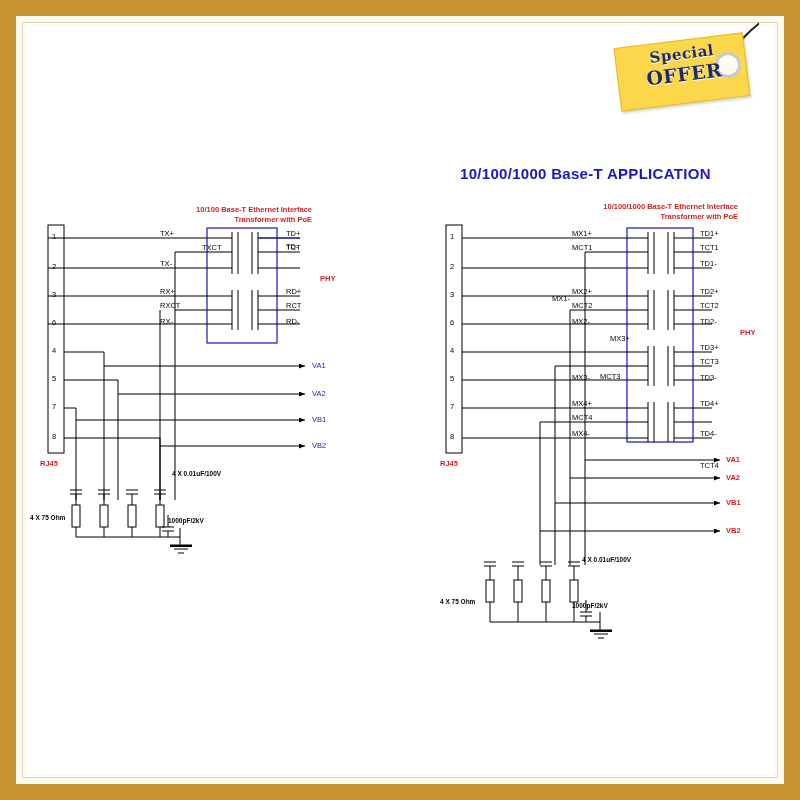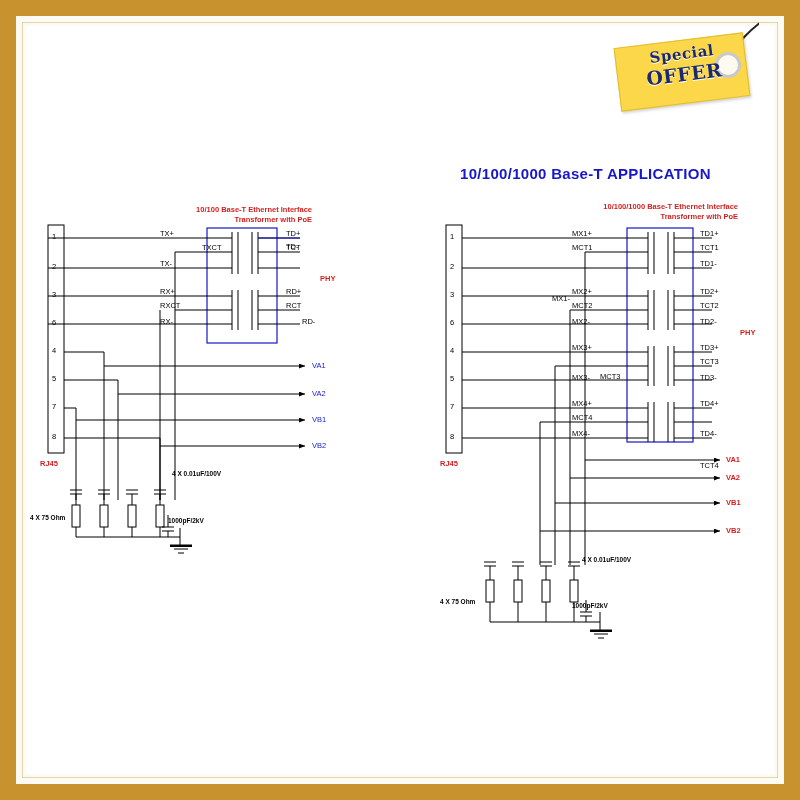--- a/index.html
+++ b/index.html
@@ -325,21 +325,21 @@
   <div class="lbl" style="left:160px;top:259px;">TX-</div>
   <div class="lbl" style="left:160px;top:287px;">RX+</div>
   <div class="lbl" style="left:160px;top:301px;">RXCT</div>
   <div class="lbl" style="left:160px;top:317px;">RX-</div>
 
   <div class="lbl" style="left:286px;top:229px;">TD+</div>
   <div class="lbl" style="left:286px;top:243px;">TCT</div>
   <div class="lbl" style="left:286px;top:242px;">TD-</div>
   <div class="lbl" style="left:286px;top:287px;">RD+</div>
   <div class="lbl" style="left:286px;top:301px;">RCT</div>
-  <div class="lbl" style="left:302px;top:317px;">RD-</div>
+  <div class="lbl" style="left:286px;top:317px;">RD-</div>
 
   <div class="lbl red" style="left:320px;top:274px;">PHY</div>
 
   <div class="lbl blue" style="left:312px;top:361px;">VA1</div>
   <div class="lbl blue" style="left:312px;top:389px;">VA2</div>
   <div class="lbl blue" style="left:312px;top:415px;">VB1</div>
   <div class="lbl blue" style="left:312px;top:441px;">VB2</div>
 
   <div class="lbl bold tiny" style="left:172px;top:470px;">4 X 0.01uF/100V</div>
   <div class="lbl bold tiny" style="left:30px;top:514px;">4 X 75 Ohm</div>
@@ -354,21 +354,21 @@
   <div class="lbl" style="left:450px;top:402px;">7</div>
   <div class="lbl" style="left:450px;top:432px;">8</div>
   <div class="lbl red" style="left:440px;top:459px;">RJ45</div>
 
   <div class="lbl" style="left:572px;top:229px;">MX1+</div>
   <div class="lbl" style="left:572px;top:243px;">MCT1</div>
   <div class="lbl" style="left:552px;top:259px;margin-top:35px;">MX1-</div>
   <div class="lbl" style="left:572px;top:287px;">MX2+</div>
   <div class="lbl" style="left:572px;top:301px;">MCT2</div>
   <div class="lbl" style="left:572px;top:317px;">MX2-</div>
-  <div class="lbl" style="left:572px;top:343px;">MX3+</div>
+  <div class="lbl" style="left:572px;top:334px;padding-left:38px;">MX3+</div>
   <div class="lbl" style="left:572px;top:372px;margin-left:28px;">MCT3</div>
   <div class="lbl" style="left:572px;top:373px;">MX3-</div>
   <div class="lbl" style="left:572px;top:399px;">MX4+</div>
   <div class="lbl" style="left:572px;top:413px;">MCT4</div>
   <div class="lbl" style="left:572px;top:429px;">MX4-</div>
 
   <div class="lbl" style="left:700px;top:229px;">TD1+</div>
   <div class="lbl" style="left:700px;top:243px;">TCT1</div>
   <div class="lbl" style="left:700px;top:259px;">TD1-</div>
   <div class="lbl" style="left:700px;top:287px;">TD2+</div>

